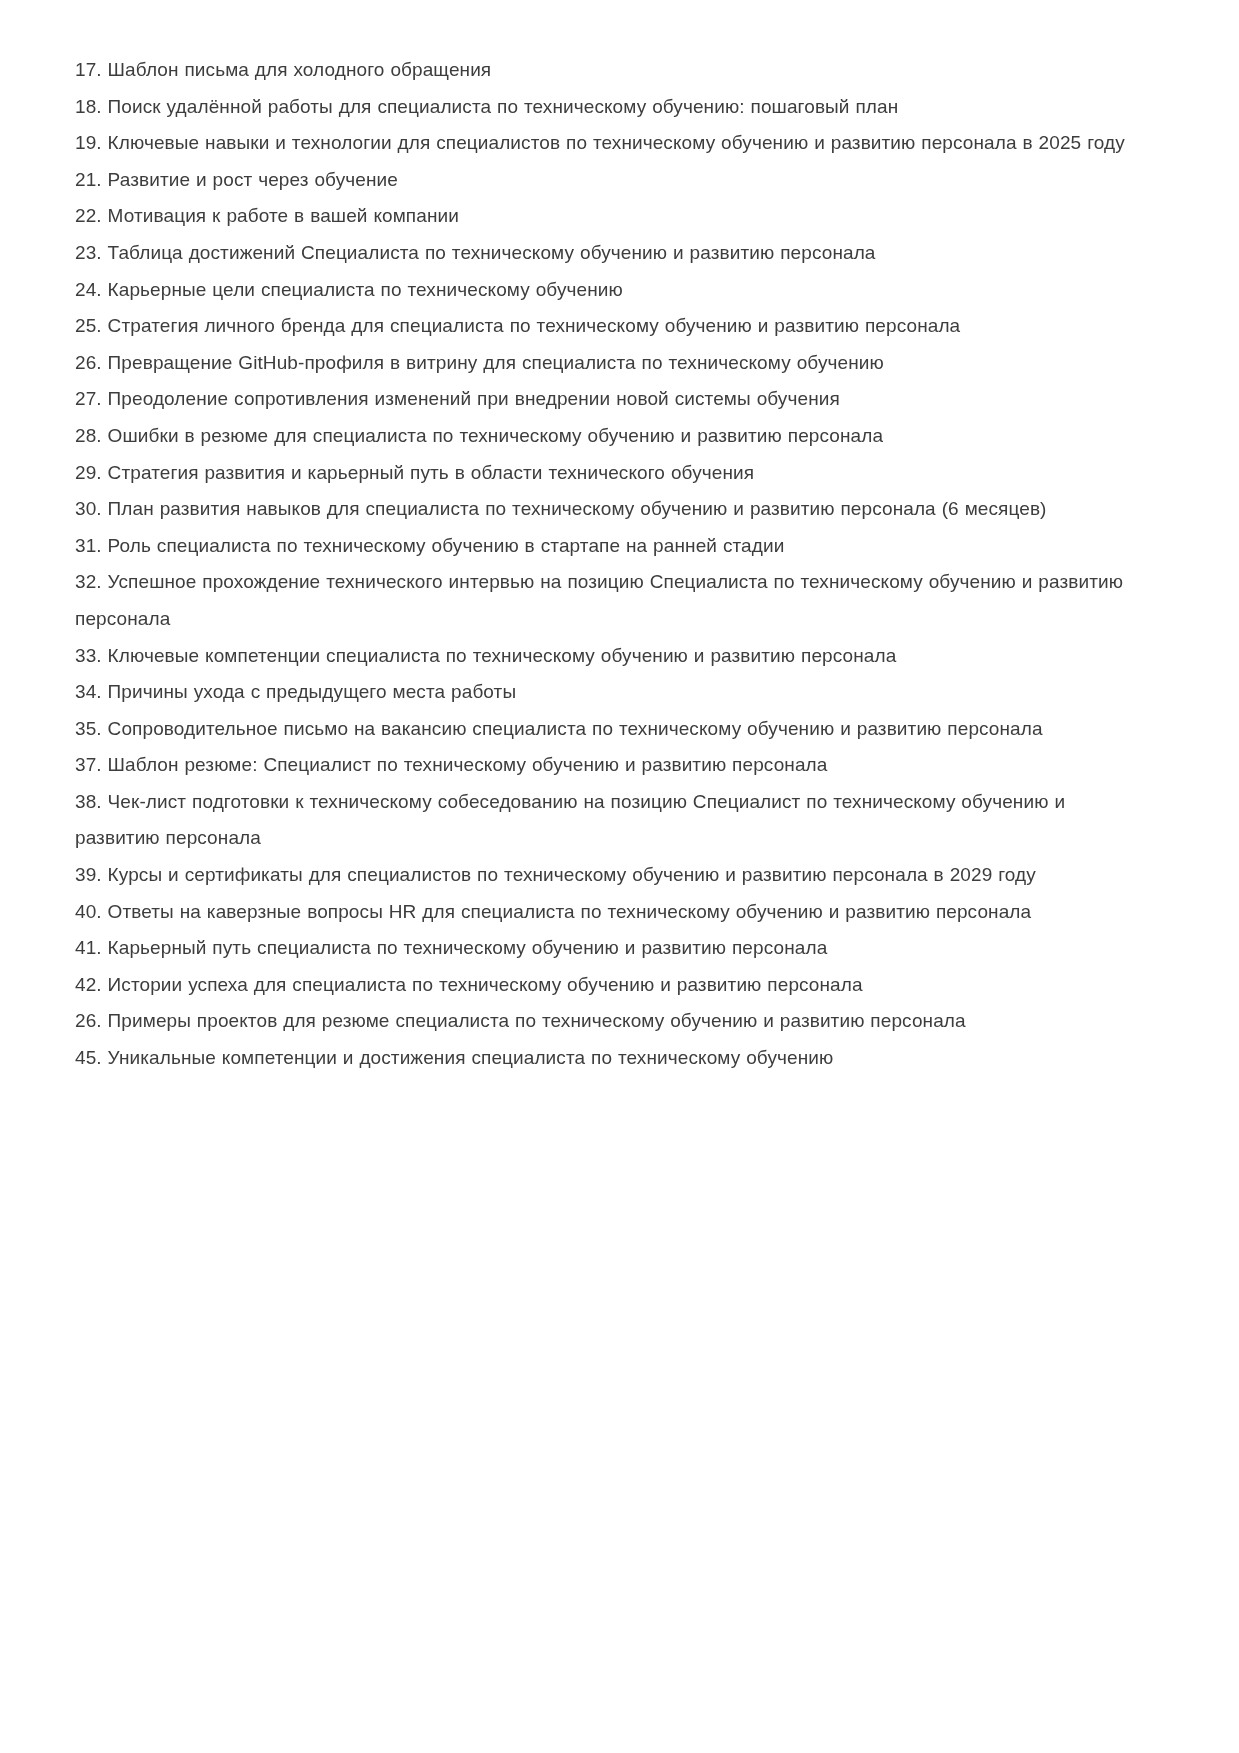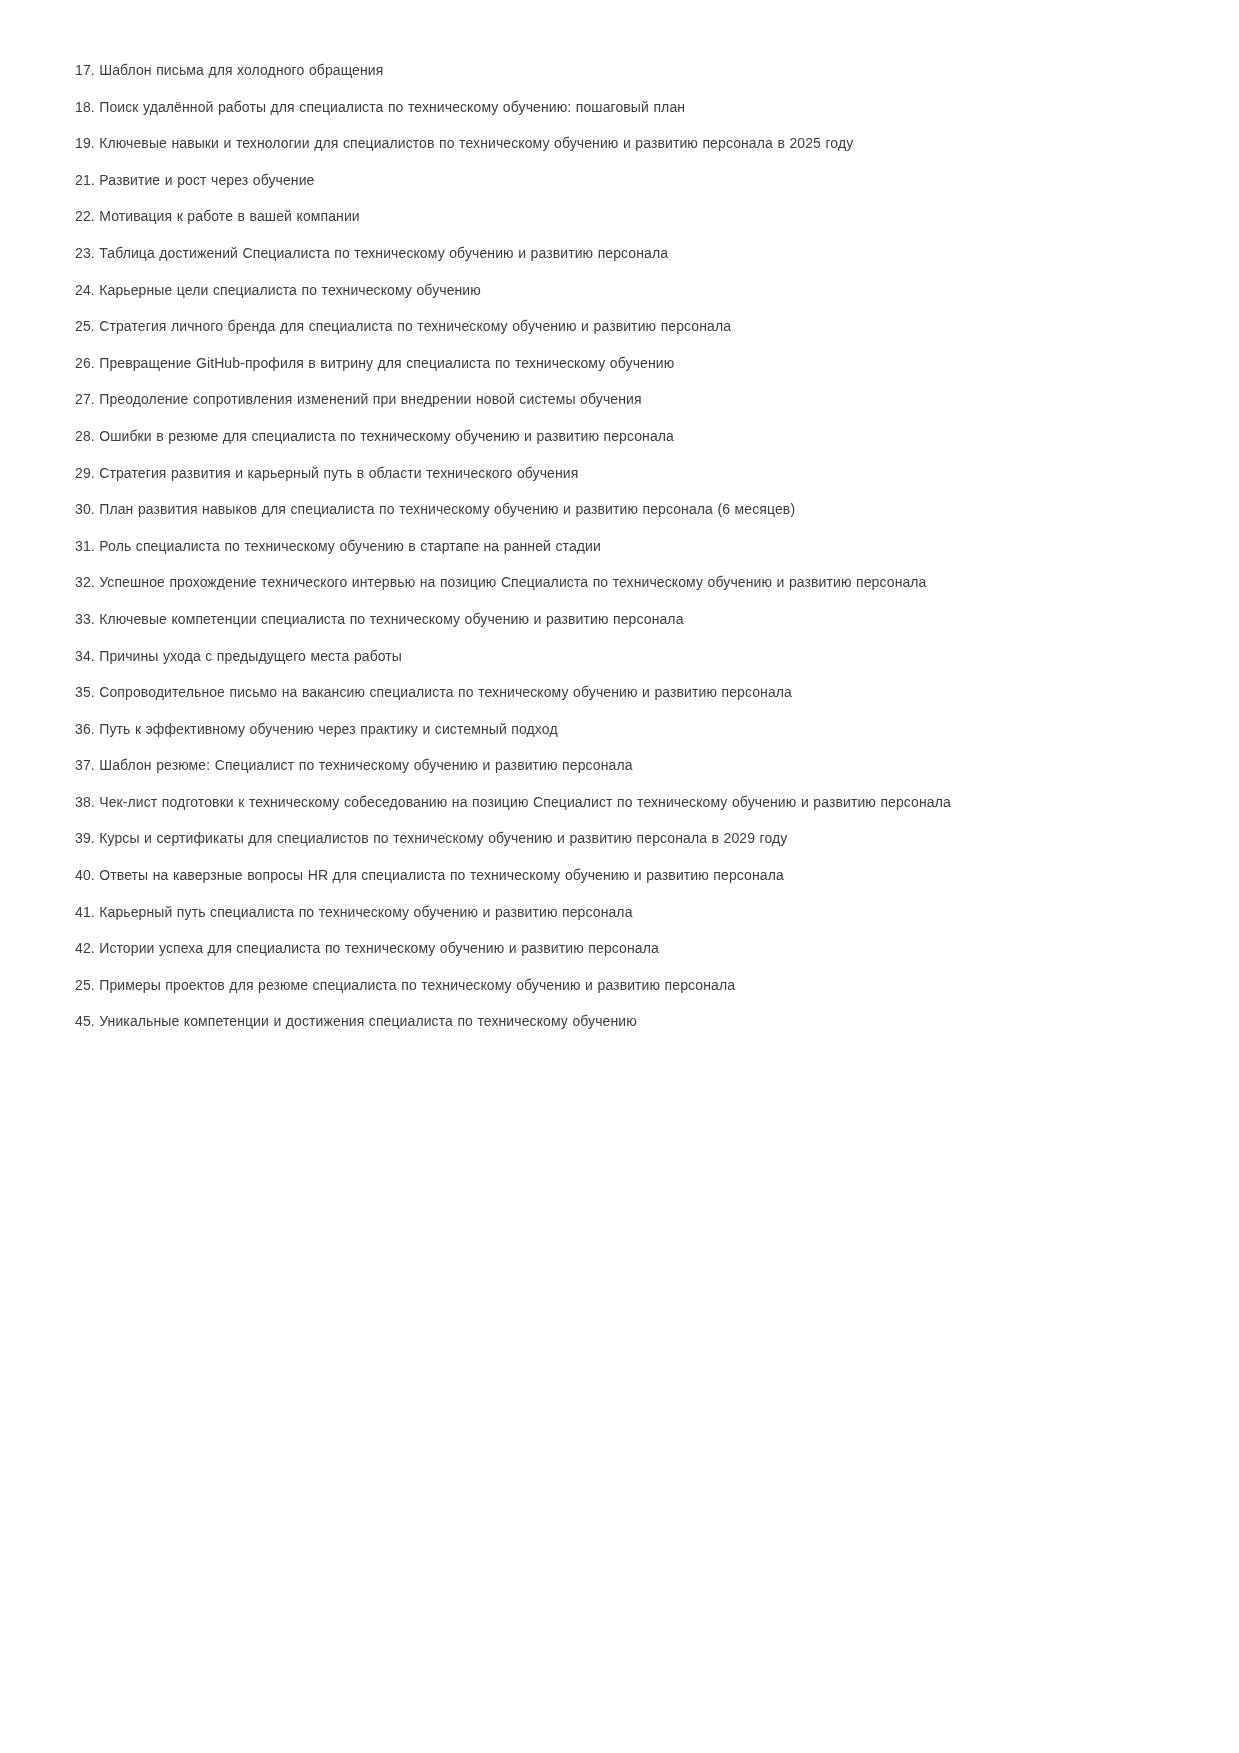--- a/index.html
+++ b/index.html
@@ -15,21 +15,21 @@
   }
   .page {
     box-sizing: border-box;
     width: 1239px;
     height: 1753px;
     padding: 52px 95px 40px 75px;
     background: #ffffff;
   }
   .doc-list {
     width: 1062px;
-    font-size: 14px;
+    font-size: 19px;
     line-height: 36.6px;
     color: #3d3d3d;
     letter-spacing: 0.1px;
   }
   .list-item {
     margin: 0;
     padding: 0;
     text-align: left;
     word-spacing: 0.5px;
   }
@@ -50,23 +50,22 @@
       <div class="list-item">26. Превращение GitHub-профиля в витрину для специалиста по техническому обучению</div>
       <div class="list-item">27. Преодоление сопротивления изменений при внедрении новой системы обучения</div>
       <div class="list-item">28. Ошибки в резюме для специалиста по техническому обучению и развитию персонала</div>
       <div class="list-item">29. Стратегия развития и карьерный путь в области технического обучения</div>
       <div class="list-item">30. План развития навыков для специалиста по техническому обучению и развитию персонала (6 месяцев)</div>
       <div class="list-item">31. Роль специалиста по техническому обучению в стартапе на ранней стадии</div>
       <div class="list-item">32. Успешное прохождение технического интервью на позицию Специалиста по техническому обучению и развитию персонала</div>
       <div class="list-item">33. Ключевые компетенции специалиста по техническому обучению и развитию персонала</div>
       <div class="list-item">34. Причины ухода с предыдущего места работы</div>
       <div class="list-item">35. Сопроводительное письмо на вакансию специалиста по техническому обучению и развитию персонала</div>
-      <div class="list-item">36. Путь к эффективному обучению через практику и системный подход</div>
       <div class="list-item">37. Шаблон резюме: Специалист по техническому обучению и развитию персонала</div>
       <div class="list-item">38. Чек-лист подготовки к техническому собеседованию на позицию Специалист по техническому обучению и развитию персонала</div>
       <div class="list-item">39. Курсы и сертификаты для специалистов по техническому обучению и развитию персонала в 2029 году</div>
       <div class="list-item">40. Ответы на каверзные вопросы HR для специалиста по техническому обучению и развитию персонала</div>
       <div class="list-item">41. Карьерный путь специалиста по техническому обучению и развитию персонала</div>
       <div class="list-item">42. Истории успеха для специалиста по техническому обучению и развитию персонала</div>
-      <div class="list-item">25. Примеры проектов для резюме специалиста по техническому обучению и развитию персонала</div>
+      <div class="list-item">26. Примеры проектов для резюме специалиста по техническому обучению и развитию персонала</div>
       <div class="list-item">45. Уникальные компетенции и достижения специалиста по техническому обучению</div>
     </div>
 </div>
 
 </body></html>

